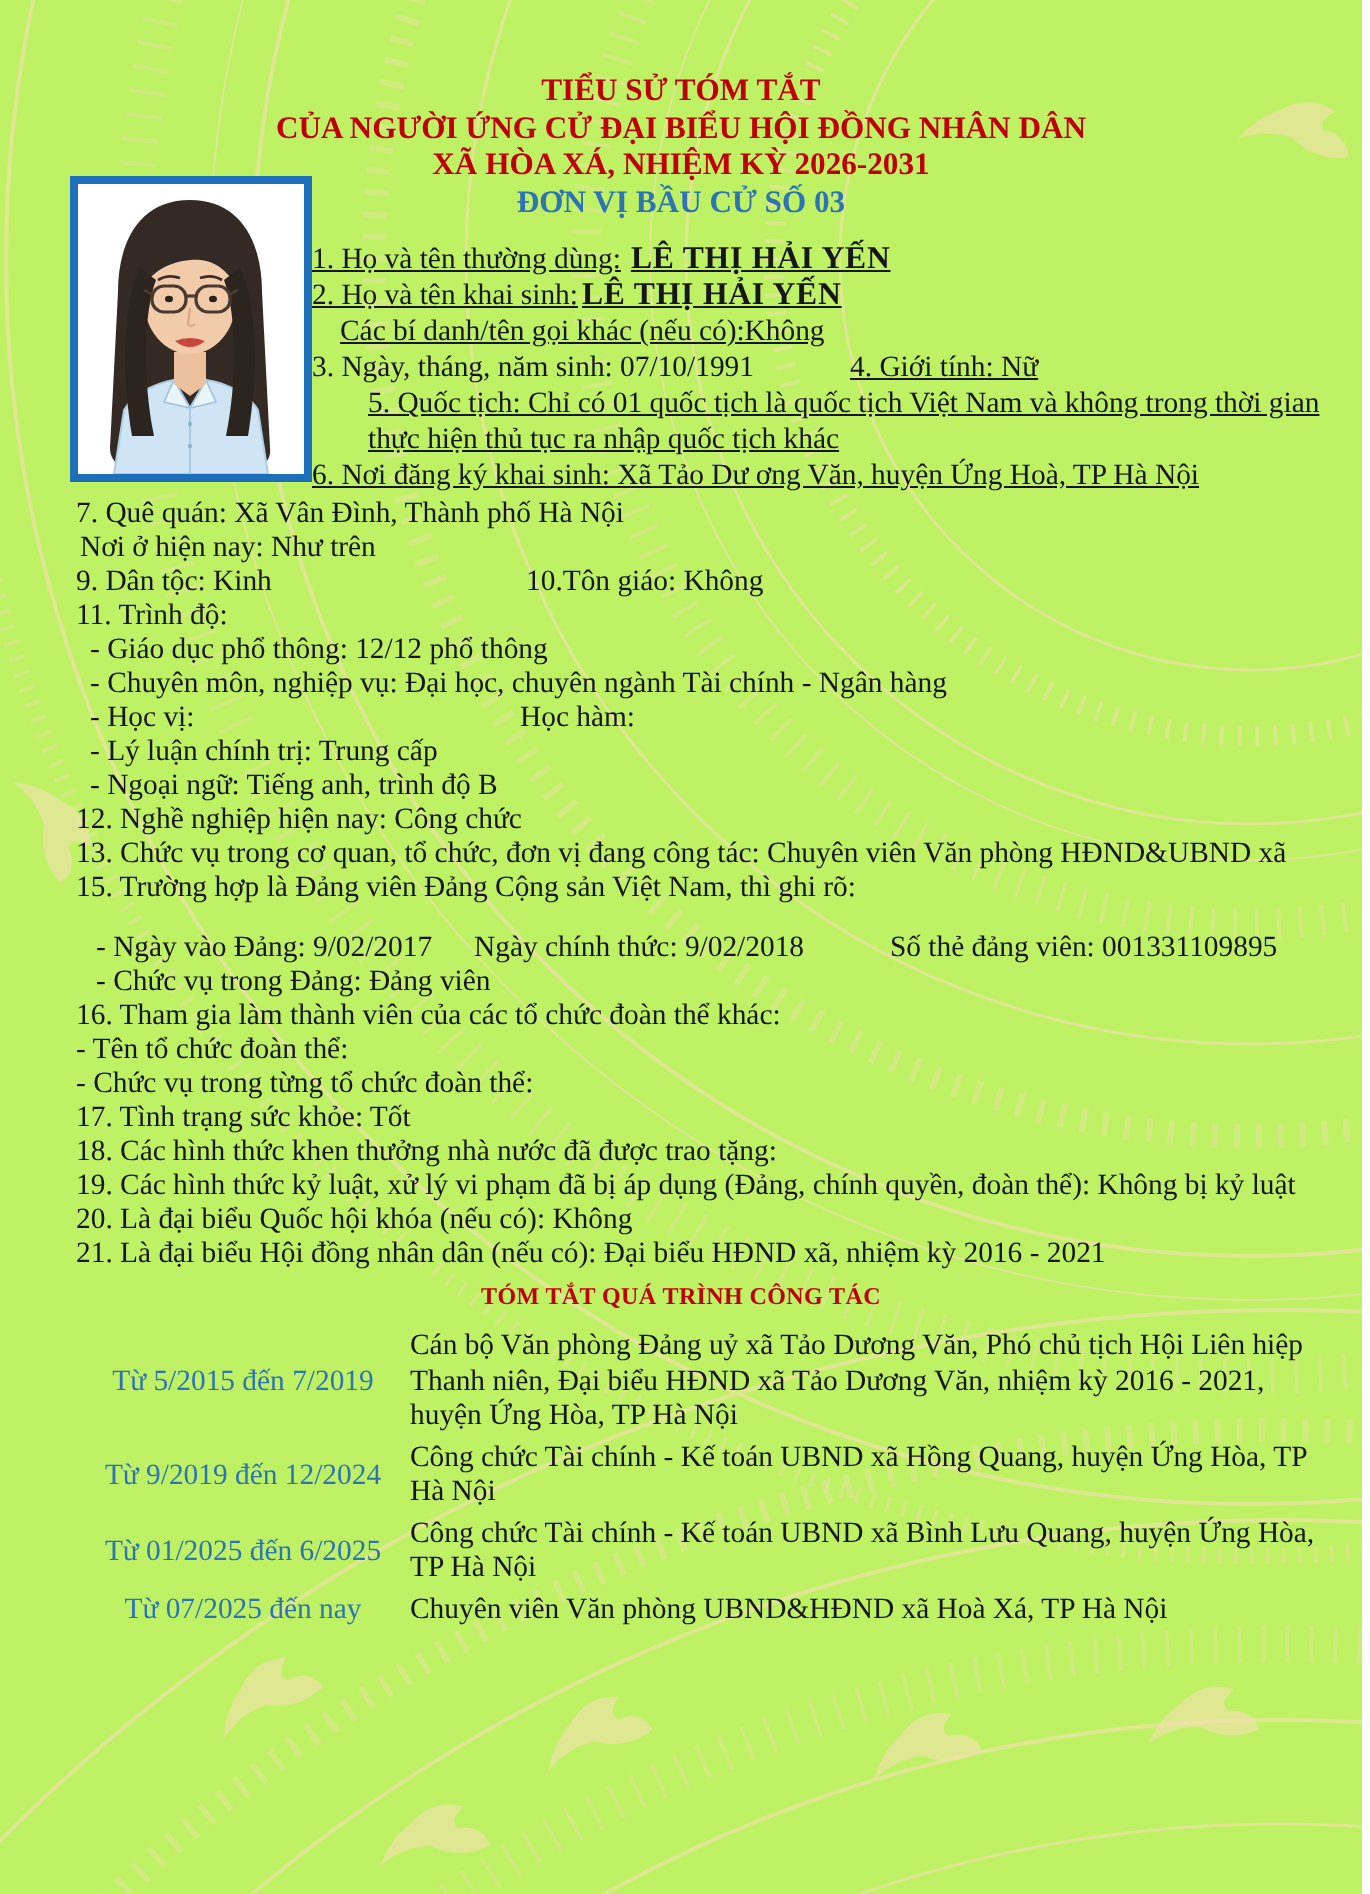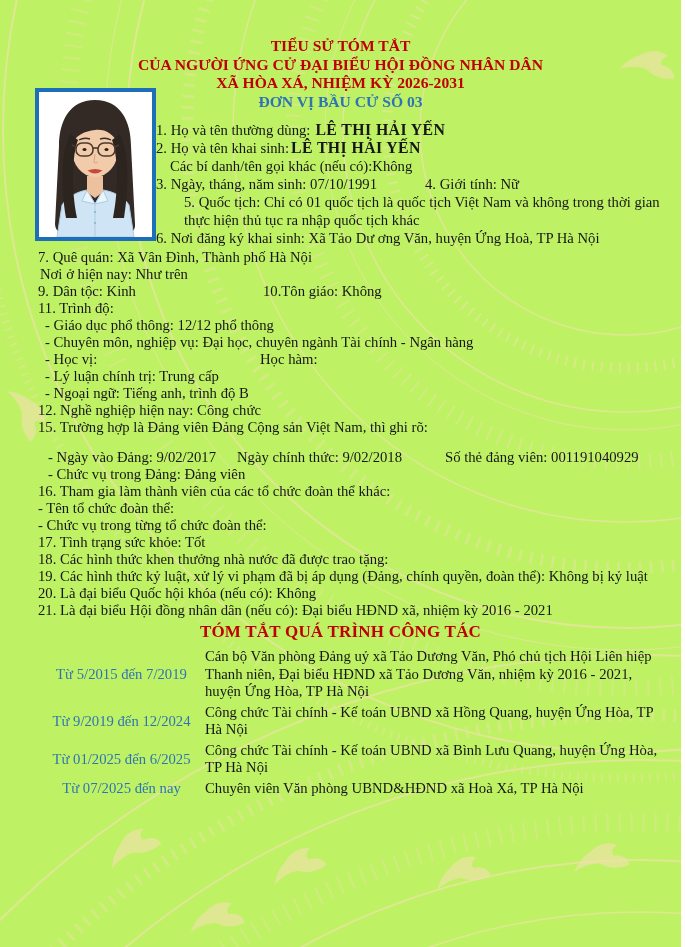--- a/index.html
+++ b/index.html
@@ -13,39 +13,39 @@
   .content{position:relative;z-index:1;}
   .header{padding-top:37px;text-align:center;font-weight:bold;font-size:15.6px;line-height:18.5px;}
   .hred{color:#c00000;}
   .hblue{color:#2e74b5;}
   .photo-frame{
     position:absolute;left:35px;top:88px;width:121px;height:153px;
     border:4px solid #1e6fba;background:#fff;box-sizing:border-box;
   }
   .photo-frame svg{display:block;width:100%;height:100%;}
   .top-info{margin:10px 18px 0 156px;line-height:18px;}
-  .top-info .line{white-space:nowrap;}
+  .top-info .line{white-space:nowrap;text-decoration:underline;}
   .top-info .line.wrap{white-space:normal;width:505px;padding-left:28px;}
   .main-info{margin:2px 20px 0 38px;line-height:17px;}
   .main-info .line{white-space:nowrap;}
   b.vname{font-size:15.8px;letter-spacing:.4px;margin-left:5px;}
   b.vname2{font-size:15.8px;letter-spacing:.4px;margin-left:2px;}
   .ind2{padding-left:2px;}
   .ind7{padding-left:7px;}
   .ind10{padding-left:10px;}
   .ind14{padding-left:14px;}
   .cols .c1{display:inline-block;}
   .w269{width:269px;}
   .w225{width:225px;}
   .w215{width:215px;}
   .w189{width:189px;display:inline-block;}
   .w208{width:208px;display:inline-block;margin-top:13px;}
   .career-heading{
     margin-top:2px;text-align:center;color:#c00000;font-weight:bold;
-    font-size:17px;line-height:21px;letter-spacing:.2px;
+    font-size:12px;line-height:21px;letter-spacing:.2px;
   }
   .career-table{margin:5px 20px 0 38px;}
   .crow{display:flex;align-items:stretch;padding:1px 0 2px 0;}
   .cperiod{
     width:167px;flex:0 0 167px;display:flex;align-items:center;justify-content:center;
     color:#2e74b5;text-align:center;white-space:nowrap;
   }
   .cdesc{flex:1;line-height:17.5px;}
 </style>
 </head>
@@ -166,22 +166,23 @@
       <div class="line">7. Quê quán: Xã Vân Đình, Thành phố Hà Nội</div>
       <div class="line ind2">Nơi ở hiện nay: Như trên</div>
       <div class="line cols"><span class="c1 w225">9. Dân tộc: Kinh</span><span>10.Tôn giáo: Không</span></div>
       <div class="line">11. Trình độ:</div>
       <div class="line ind7">- Giáo dục phổ thông: 12/12 phổ thông</div>
       <div class="line ind7">- Chuyên môn, nghiệp vụ: Đại học, chuyên ngành Tài chính - Ngân hàng</div>
       <div class="line ind7 cols"><span class="c1 w215">- Học vị:</span><span>Học hàm:</span></div>
       <div class="line ind7">- Lý luận chính trị: Trung cấp</div>
       <div class="line ind7">- Ngoại ngữ: Tiếng anh, trình độ B</div>
       <div class="line">12. Nghề nghiệp hiện nay:  Công chức</div>
+      <div class="line">13. Chức vụ trong cơ quan, tổ chức, đơn vị đang công tác: Chuyên viên Văn phòng HĐND&amp;UBND xã</div>
       <div class="line">15. Trường hợp là Đảng viên Đảng Cộng sản Việt Nam, thì ghi rõ:</div>
-      <div class="line ind10"><span class="w189">- Ngày vào Đảng: 9/02/2017</span><span class="w208">Ngày chính thức: 9/02/2018</span><span>Số thẻ đảng viên: 001191040929</span></div>
+      <div class="line ind10"><span class="w189">- Ngày vào Đảng: 9/02/2017</span><span class="w208">Ngày chính thức: 9/02/2018</span><span>Số thẻ đảng viên: 001331109895</span></div>
       <div class="line ind10">- Chức vụ trong Đảng: Đảng viên</div>
       <div class="line">16. Tham gia làm thành viên của các tổ chức đoàn thể khác:</div>
       <div class="line">- Tên tổ chức đoàn thể:</div>
       <div class="line">- Chức vụ trong từng tổ chức đoàn thể:</div>
       <div class="line">17. Tình trạng sức khỏe: Tốt</div>
       <div class="line">18. Các hình thức khen thưởng nhà nước đã được trao tặng:</div>
       <div class="line">19. Các hình thức kỷ luật, xử lý vi phạm đã bị áp dụng (Đảng, chính quyền, đoàn thể): Không bị kỷ luật</div>
       <div class="line">20. Là đại biểu Quốc hội khóa (nếu có): Không</div>
       <div class="line">21. Là đại biểu Hội đồng nhân dân (nếu có): Đại biểu HĐND xã, nhiệm kỳ 2016 - 2021</div>
     </div>

